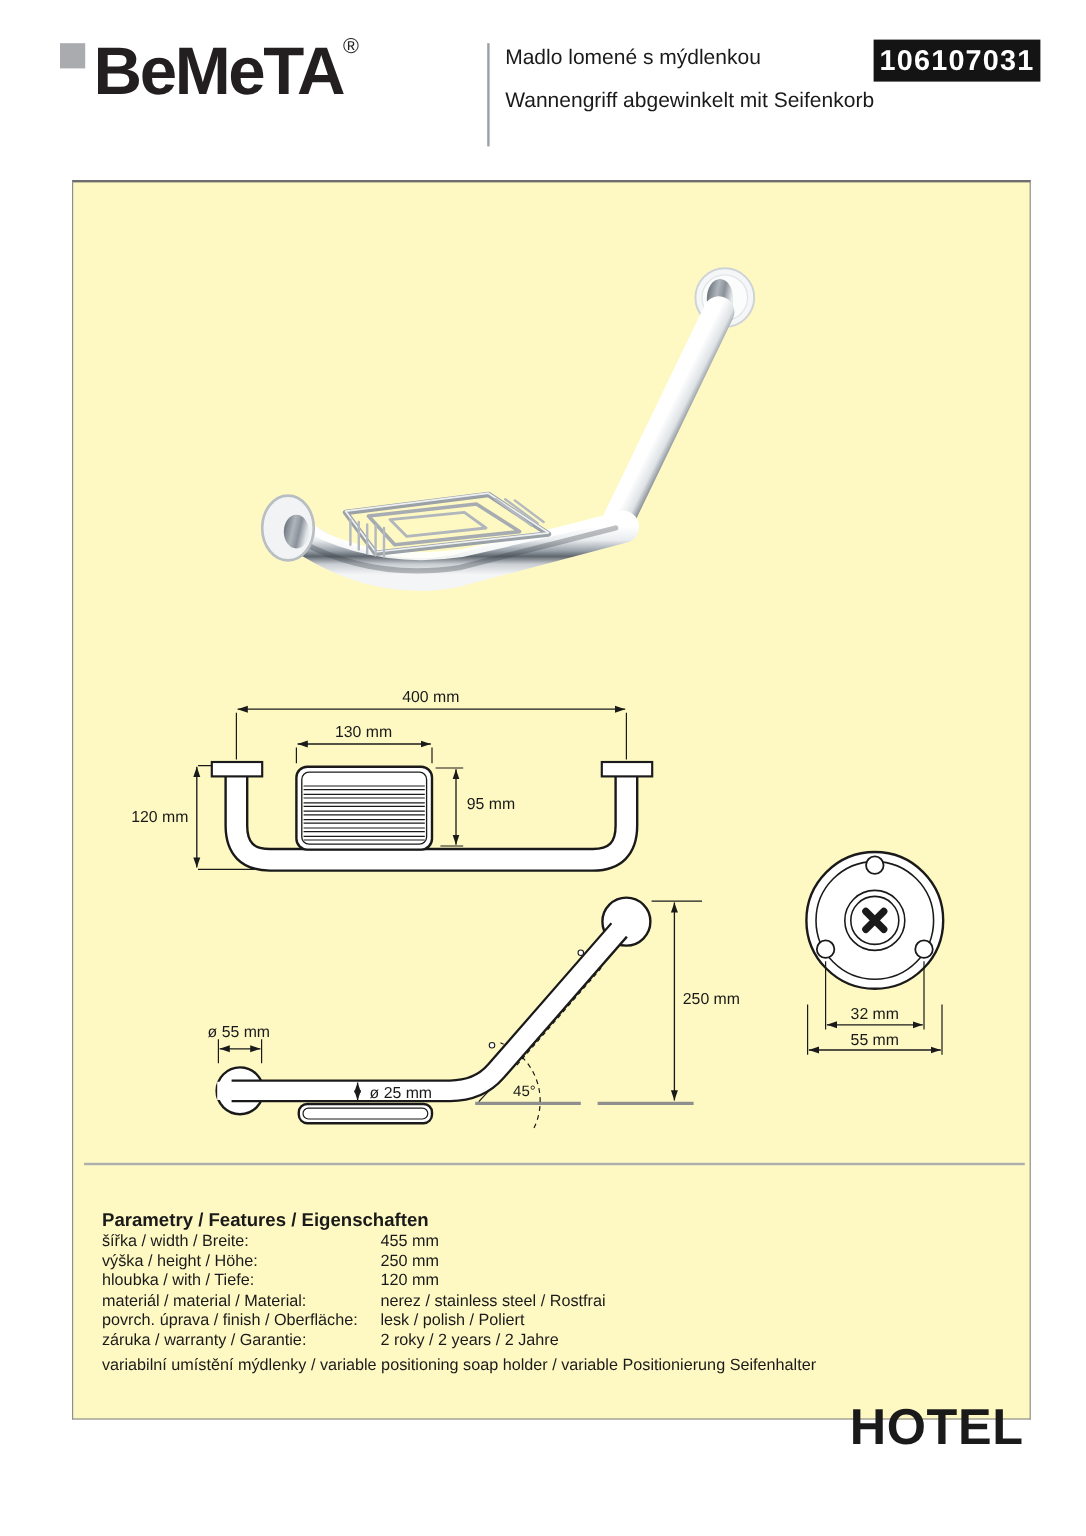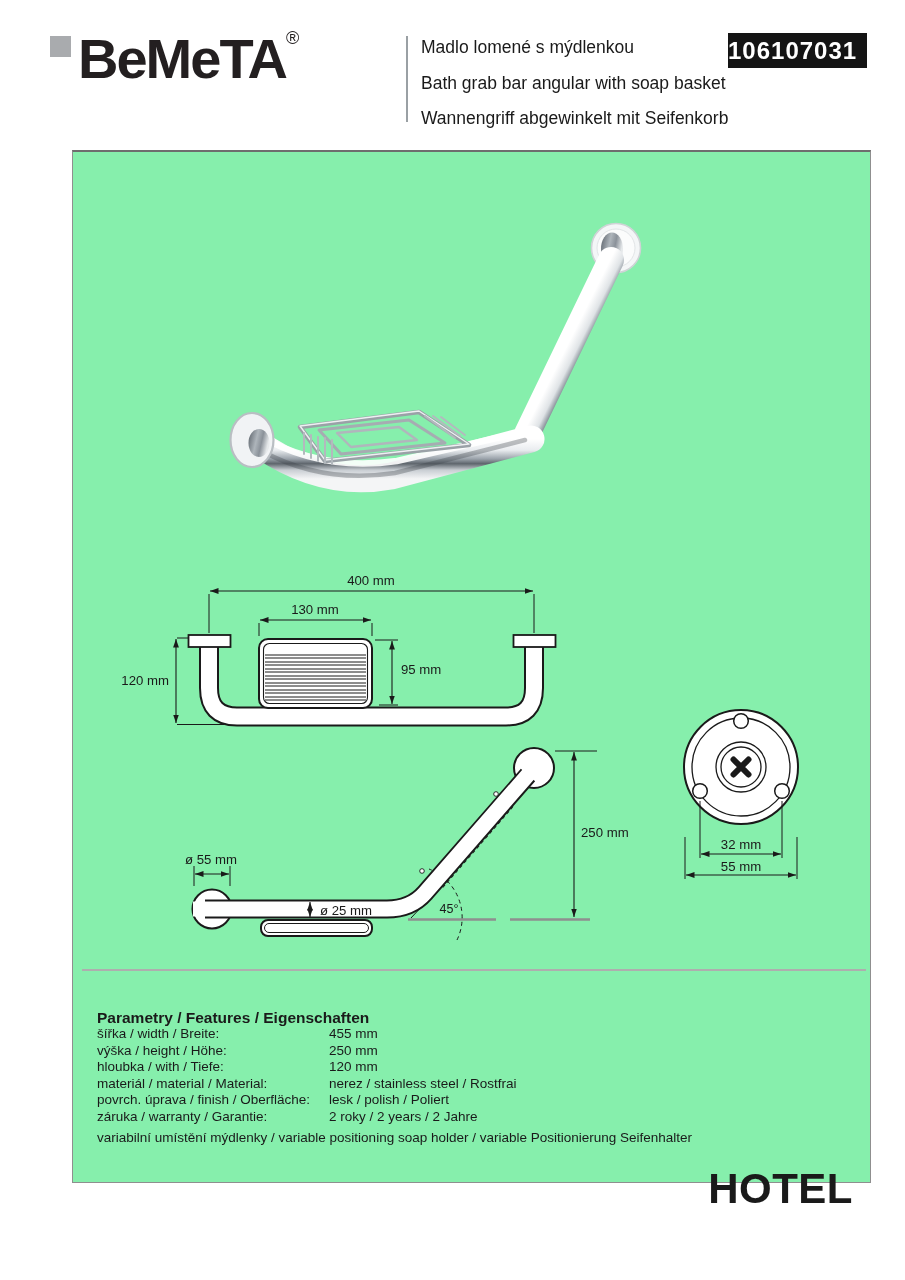--- a/index.html
+++ b/index.html
@@ -8,25 +8,25 @@
 
   
   .logo-square{position:absolute;left:50px;top:36px;width:21px;height:21px;background:#a9abae;}
   .brand{position:absolute;left:78px;top:26px;font-size:56px;font-weight:bold;
          letter-spacing:-2px;color:#231f20;text-align:right;}
   .brand sup{font-size:18px;font-weight:normal;letter-spacing:0;vertical-align:34px;}
   .header-divider{position:absolute;left:406px;top:36px;width:2px;height:86px;background:#9aa0a4;}
   .titles{position:absolute;left:421px;top:30px;font-size:17.5px;font-weight:normal;
           line-height:35.5px;color:#1a1a1a;white-space:nowrap;}
   .code-badge{position:absolute;left:728px;top:33px;width:139px;height:35px;background:#141414;
-          color:#fff;font-size:24px;font-weight:bold;text-align:left;line-height:35px;letter-spacing:1px;}
+          color:#fff;font-size:24px;font-weight:bold;text-align:center;line-height:35px;letter-spacing:1px;}
 
   
-  .main-box{position:absolute;left:72px;top:150px;width:797px;height:1030px;
-            border:1px solid #8f8f8f;border-top:2px solid #6e6e6e;background:#86efac;text-decoration:underline;}
+  .main-box{position:absolute;left:60px;top:150px;width:797px;height:1030px;
+            border:1px solid #8f8f8f;border-top:2px solid #6e6e6e;background:#fef9c3;text-decoration:underline;}
   .photo-svg{position:absolute;left:96px;top:30px;}
   .drawings-svg{position:absolute;left:0px;top:405px;}
   .param-sep{position:absolute;left:9px;top:817px;width:784px;height:2px;background:#aeaeae;}
   .param-title{position:absolute;left:24px;top:833px;font-size:15.5px;font-weight:bold;margin-top:24px;}
   .param-rows{position:absolute;left:24px;top:874px;font-size:13.5px;line-height:16.5px;width:760px;}
   .prow{display:flex;}
   .plabel{width:232px;flex:0 0 232px;}
   .pnote{margin-top:5px;}
 
   
@@ -40,21 +40,20 @@
 <body>
 
 <div class="page">
 
   <div>
     <div class="logo-square"></div>
     <div class="brand"><span>BeMeTA</span><sup>®</sup></div>
     <div class="header-divider"></div>
     <div class="titles">
       <div>Madlo lomené s mýdlenkou</div>
-      <div>Bath grab bar angular with soap basket</div>
       <div>Wannengriff abgewinkelt mit Seifenkorb</div>
     </div>
     <div class="code-badge">106107031</div>
   </div>
 
   <div class="main-box">
 
     <svg class="photo-svg" width="620" height="370" viewBox="150 180 620 370">
       <defs>
         <linearGradient id="chromeV" x1="0" y1="0" x2="0" y2="1">

